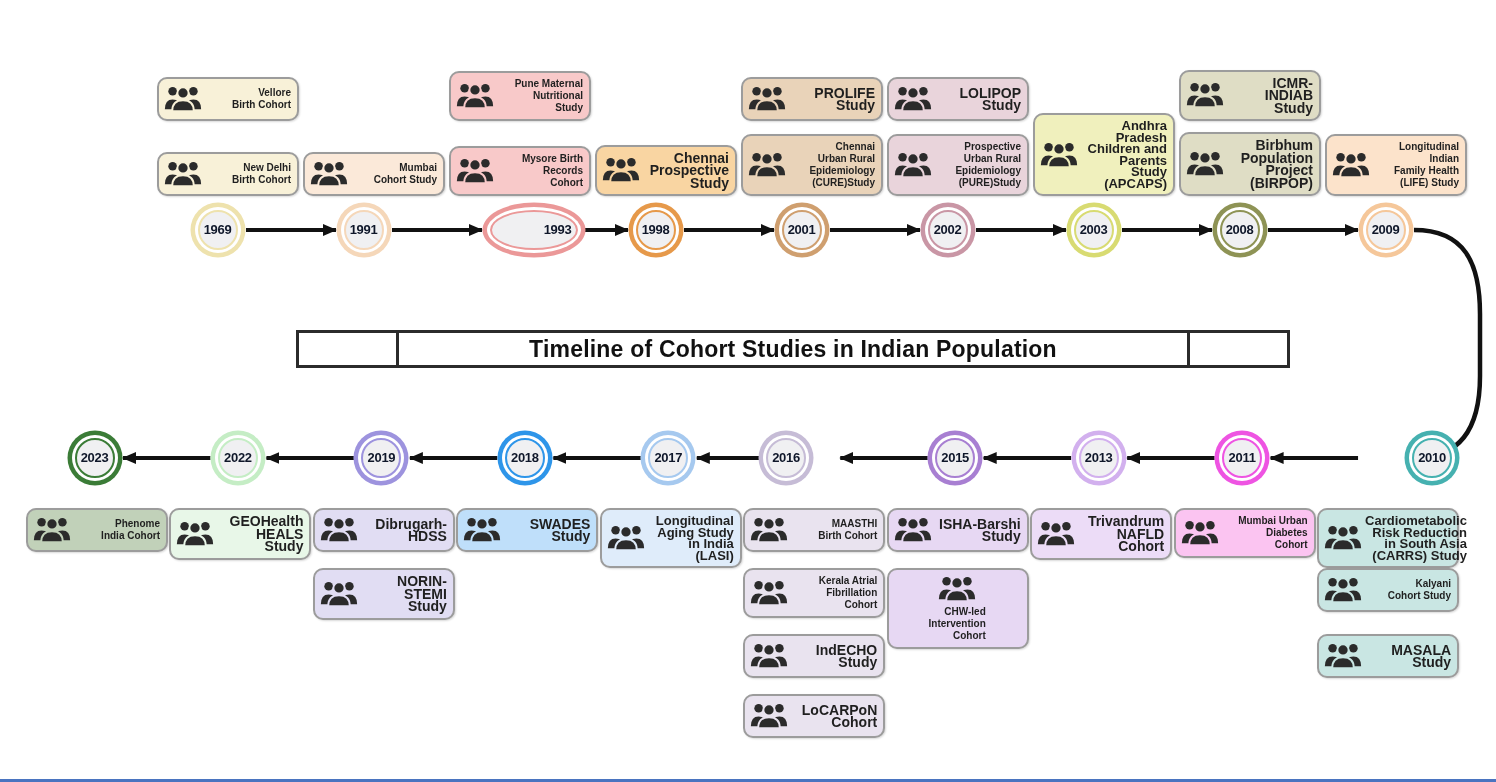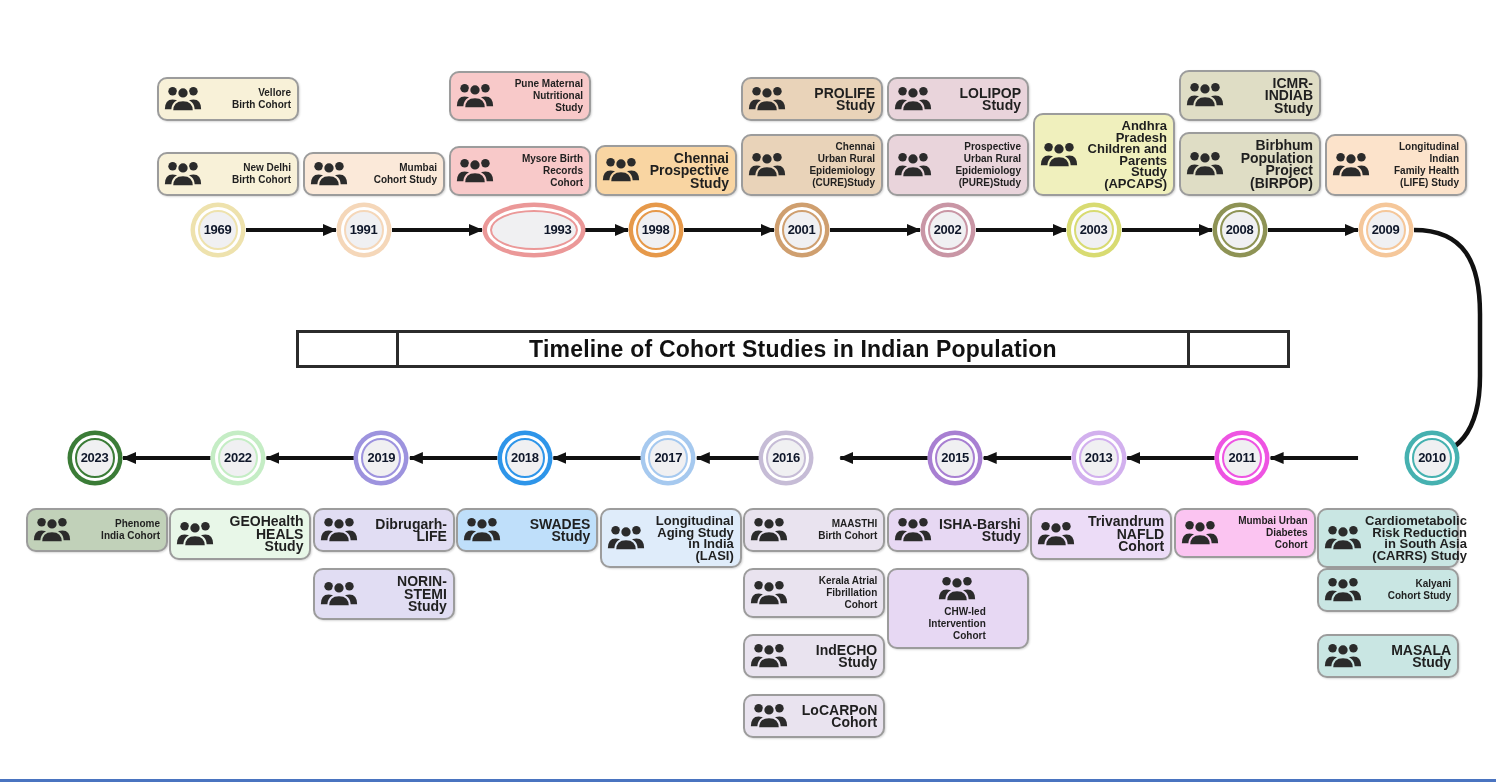--- a/index.html
+++ b/index.html
@@ -392,21 +392,21 @@
               <circle cx="10" cy="7" r="5"></circle>
               <circle cx="34" cy="7" r="5"></circle>
               <path d="M1 28 Q1 16.5 10 16.5 Q19 16.5 19 28 Z"></path>
               <path d="M25 28 Q25 16.5 34 16.5 Q43 16.5 43 28 Z"></path>
               <circle cx="22" cy="9" r="6.5" stroke="var(--bg)" stroke-width="2.2"></circle>
               <path d="M9.5 30 Q9.5 17.5 22 17.5 Q34.5 17.5 34.5 30 Z" stroke="var(--bg)" stroke-width="2.2"></path>
             </g>
           </svg>
         </div>
         <div class="lbl">Dibrugarh-
-LIFE</div>
+HDSS</div>
       </div>
       <div class="card" style="--bg: #e1ddf3; left: 312.9px; top: 568px;">
         <div class="icon">
           <svg viewBox="0 0 44 32" xmlns="http://www.w3.org/2000/svg">
             <g fill="#2b2b2b">
               <circle cx="10" cy="7" r="5"></circle>
               <circle cx="34" cy="7" r="5"></circle>
               <path d="M1 28 Q1 16.5 10 16.5 Q19 16.5 19 28 Z"></path>
               <path d="M25 28 Q25 16.5 34 16.5 Q43 16.5 43 28 Z"></path>
               <circle cx="22" cy="9" r="6.5" stroke="var(--bg)" stroke-width="2.2"></circle>

